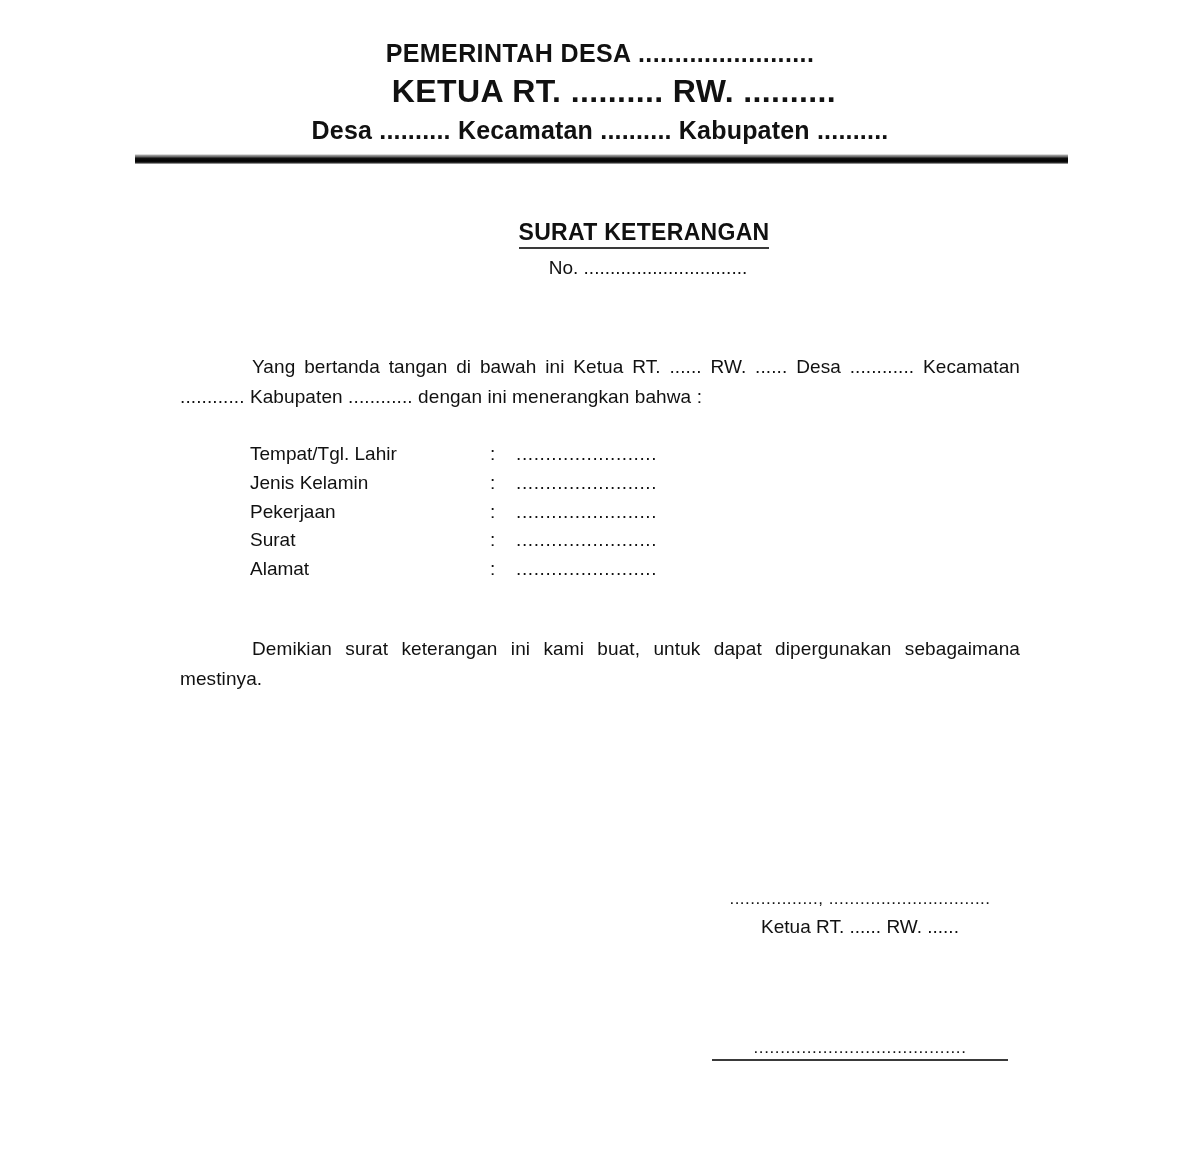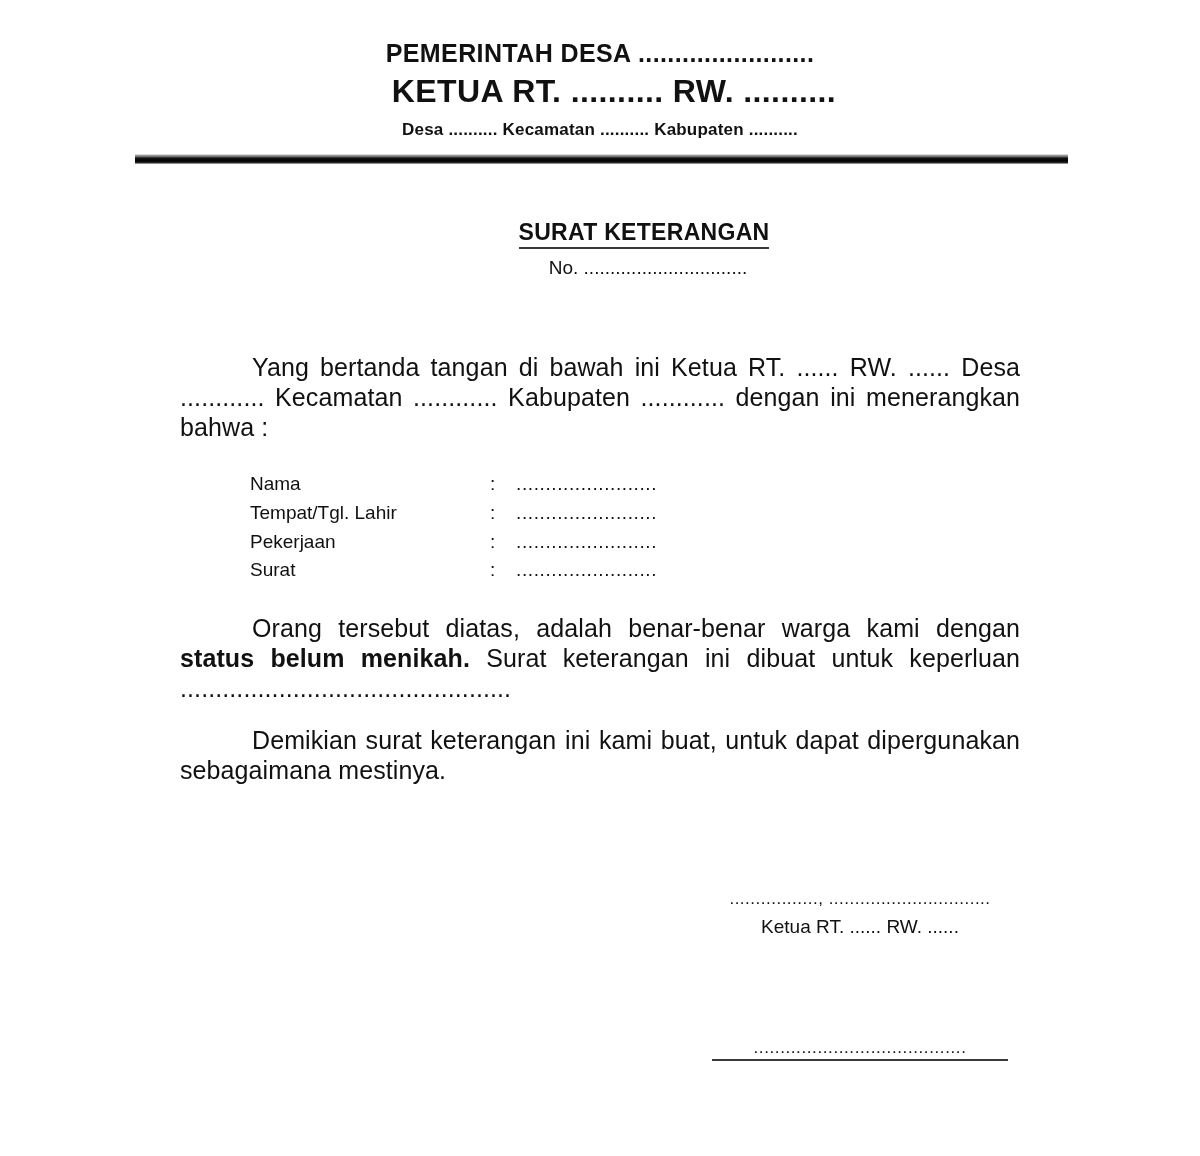--- a/index.html
+++ b/index.html
@@ -40,21 +40,21 @@
   }
   .lh-line2 {
     font-size: 32px;
     font-weight: bold;
     letter-spacing: 0.4px;
     line-height: 43px;
     white-space: nowrap;
     margin-left: 28px;
   }
   .lh-line3 {
-    font-size: 17px;
+    font-size: 25px;
     font-weight: bold;
     letter-spacing: 0.2px;
     line-height: 34px;
     white-space: nowrap;
   }
 
   .header-rule {
     position: absolute;
     left: 135px;
     top: 154px;
@@ -98,21 +98,21 @@
 
   
   .body-area {
     position: absolute;
     left: 180px;
     top: 352px;
     width: 840px;
   }
   p.para {
     margin: 0;
-    font-size: 25px;
+    font-size: 19px;
     line-height: 30px;
     text-align: justify;
     text-indent: 72px;
     letter-spacing: 0.1px;
   }
 
   
   .fields {
     margin-top: 28px;
     margin-left: 70px;
@@ -186,45 +186,49 @@
     <div class="doc-number">No. ...............................</div>
   </div>
 
   <div class="body-area">
 
     <p class="para">Yang bertanda tangan di bawah ini Ketua RT. ...... RW. ...... Desa ............ Kecamatan ............ Kabupaten ............ dengan ini menerangkan bahwa :</p>
 
     <table class="fields">
       <tbody>
         <tr>
-          <td class="lbl">Nama</td>
-          <td class="col">:</td>
-          <td class="val">........................</td>
-        </tr>
-        <tr>
           <td class="lbl">Tempat/Tgl. Lahir</td>
           <td class="col">:</td>
           <td class="val">........................</td>
         </tr>
         <tr>
+          <td class="lbl">Jenis Kelamin</td>
+          <td class="col">:</td>
+          <td class="val">........................</td>
+        </tr>
+        <tr>
           <td class="lbl">Pekerjaan</td>
           <td class="col">:</td>
           <td class="val">........................</td>
         </tr>
         <tr>
           <td class="lbl">Surat</td>
+          <td class="col">:</td>
+          <td class="val">........................</td>
+        </tr>
+        <tr>
+          <td class="lbl">Alamat</td>
           <td class="col">:</td>
           <td class="val">........................</td>
         </tr>
       </tbody>
     </table>
 
     <div class="gap-before-orang"></div>
 
-    <p class="para"><span>Orang  tersebut diatas, adalah benar-benar warga kami dengan </span><b>status belum menikah.</b><span> Surat keterangan ini dibuat untuk keperluan ...............................................</span></p>
 
     <div class="gap-before-demikian"></div>
 
     <p class="para">Demikian surat keterangan ini kami buat, untuk dapat dipergunakan sebagaimana mestinya.</p>
 
   </div>
 
   <div class="signature">
     <div class="sig-date">................., ...............................</div>
     <div class="sig-role">Ketua RT. ...... RW. ......</div>

